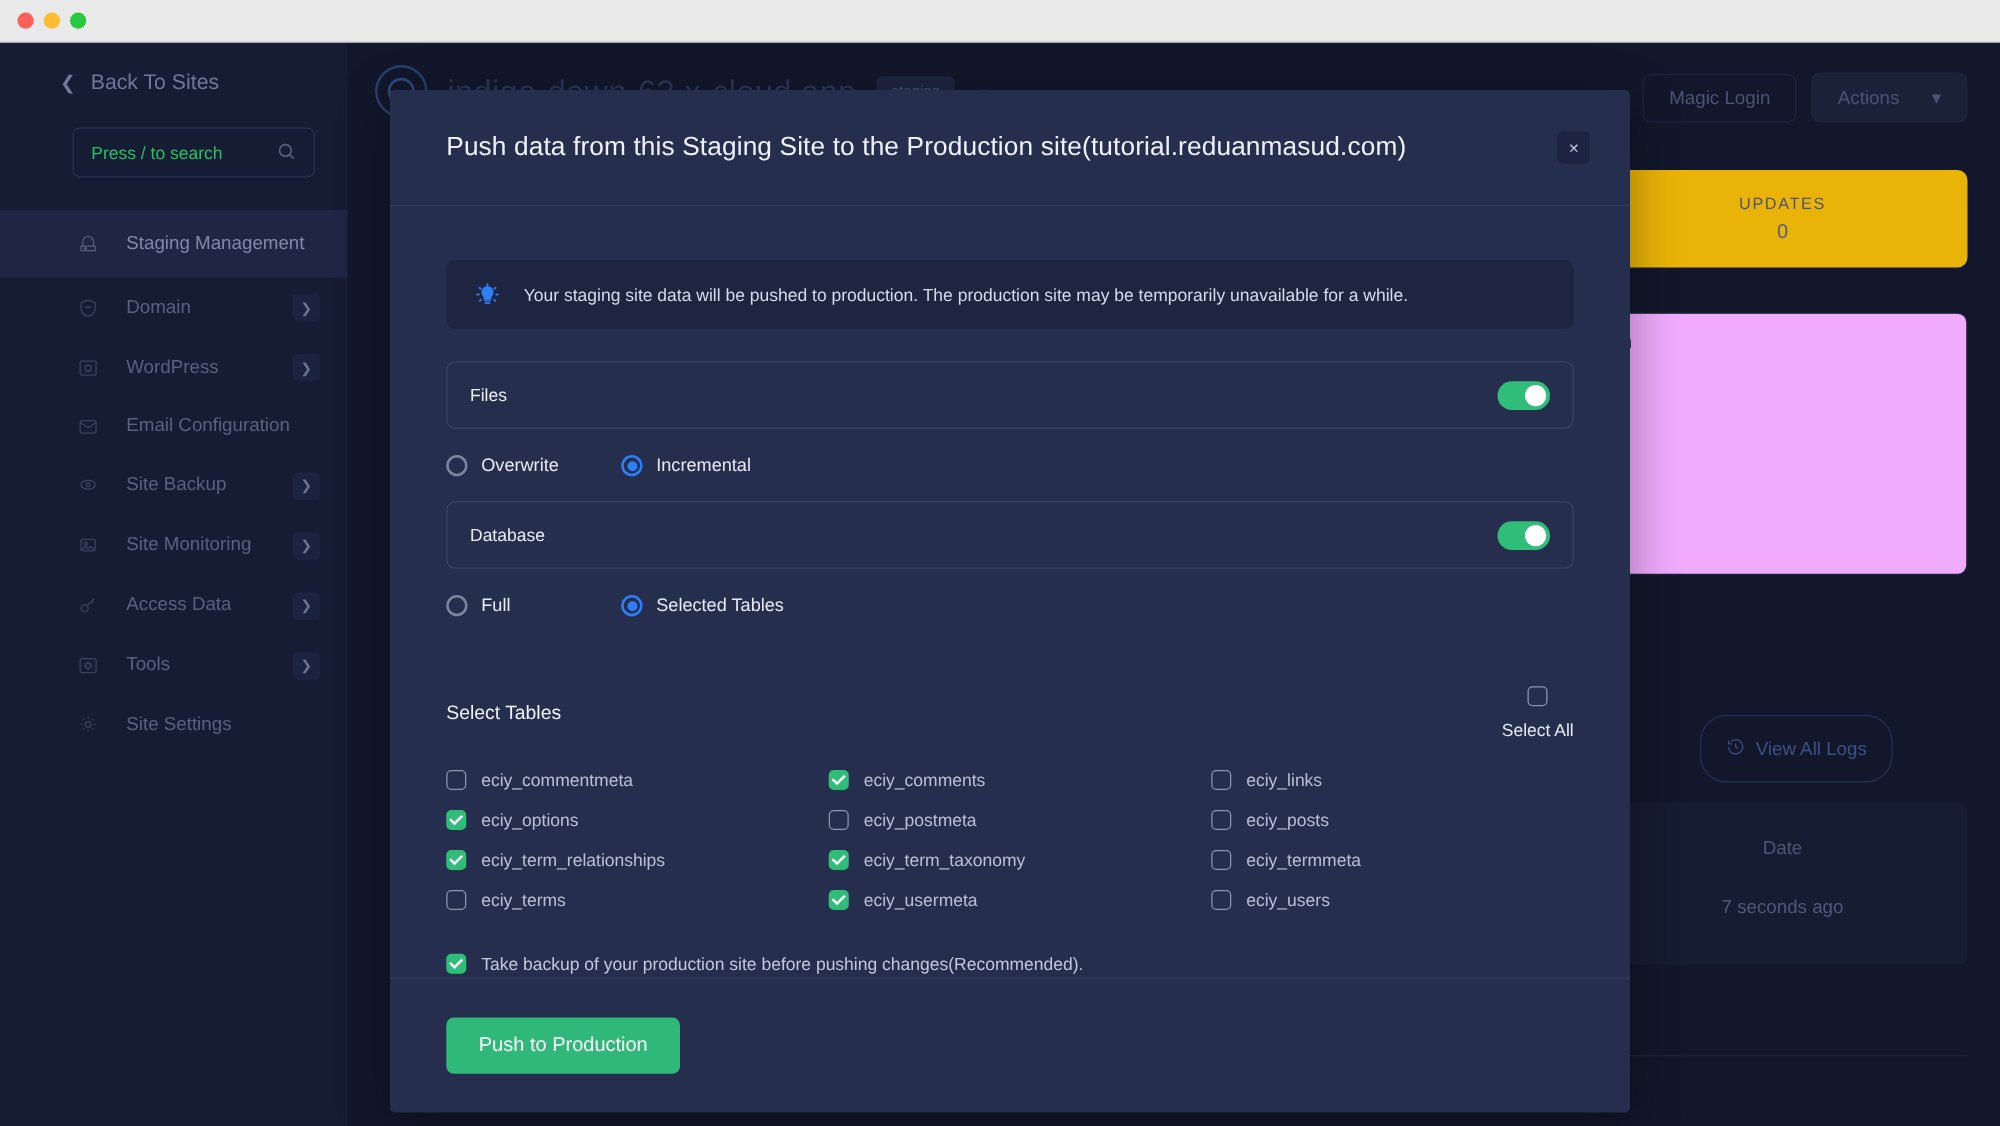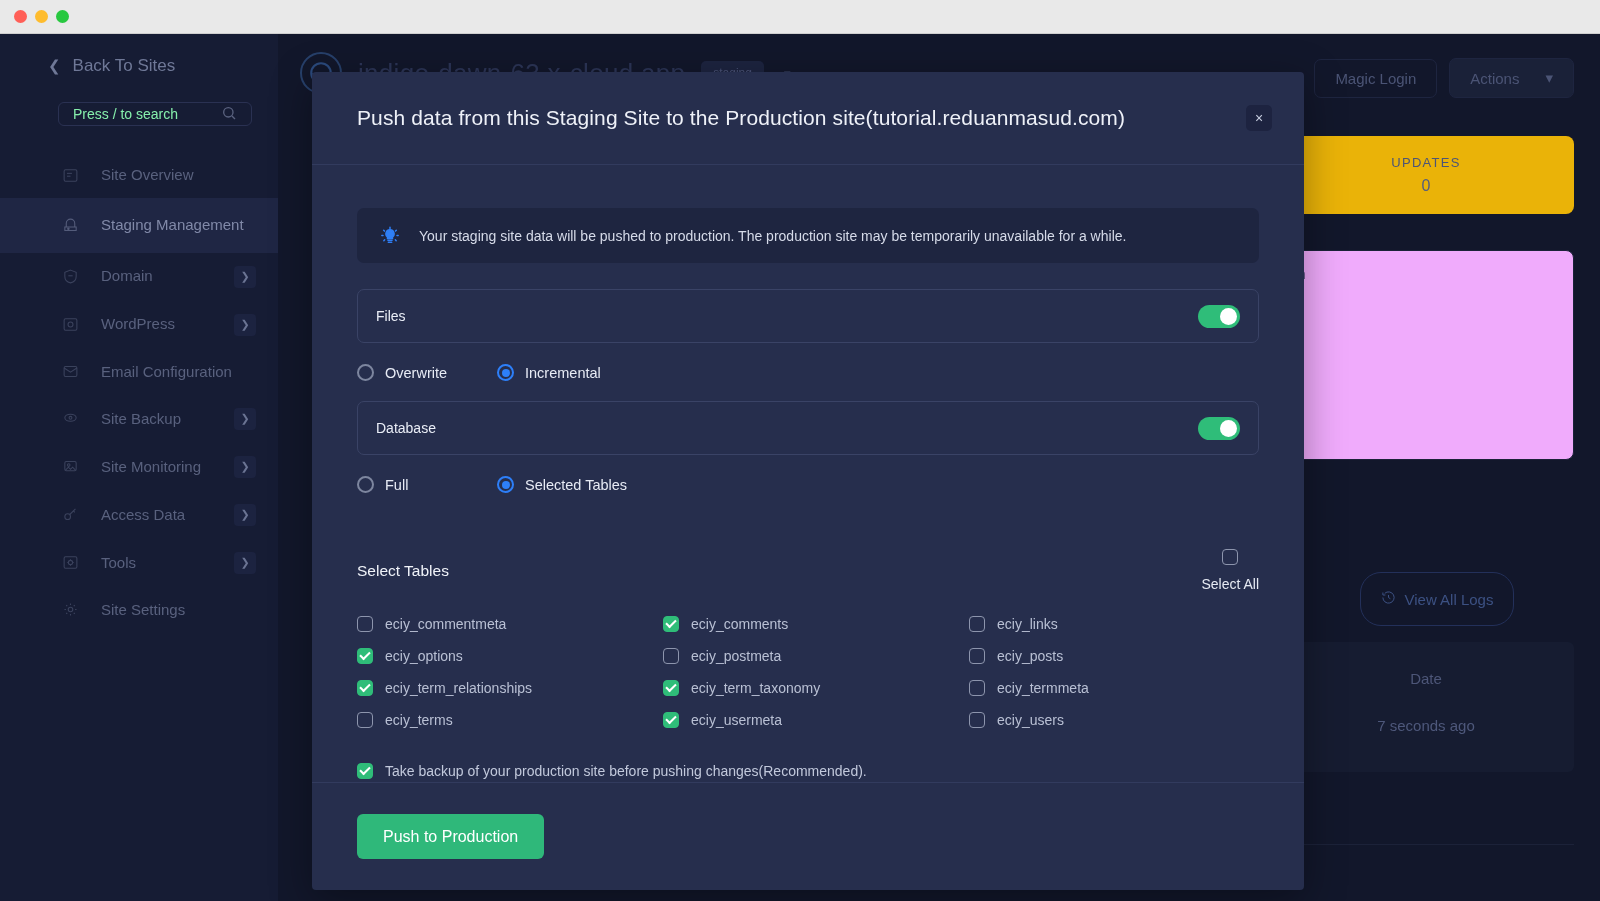--- a/index.html
+++ b/index.html
@@ -55,28 +55,28 @@
     padding: 22px 0 0 48px;
     color: #6f7897;
     font-size: 17px;
   }
   .chev-left {
     font-size: 15px;
     color: #6f7897;
   }
   .search-box {
     margin: 26px 26px 0 58px;
-    height: 24px;
+    height: 40px;
     border: 1px solid #2a3152;
     border-radius: 6px;
     display: flex;
     align-items: center;
     justify-content: space-between;
     padding: 0 14px;
-    color: #86efac;
+    color: #22c55e;
     font-size: 14px;
   }
   .nav { margin-top: 26px; }
   .nav-item {
     display: flex;
     align-items: center;
     gap: 22px;
     padding: 13px 22px 13px 62px;
     color: #5d6party;
     color: #5d6party;
@@ -355,30 +355,20 @@
       <span>Press / to search</span>
       <span>
         <svg width="16" height="16" viewBox="0 0 24 24" fill="none" stroke="#5a627f" stroke-width="2">
           <circle cx="11" cy="11" r="7"></circle>
             <line x1="16.5" y1="16.5" x2="21" y2="21"></line>
         </svg>
       </span>
     </div>
 
     <div class="nav">
-      <div class="nav-item">
-        <span class="nav-ico">
-          <svg viewBox="0 0 24 24">
-              <rect x="3" y="4" width="18" height="16" rx="2"></rect>
-              <line x1="7" y1="9" x2="14" y2="9"></line>
-              <line x1="7" y1="13" x2="12" y2="13"></line>
-            </svg>
-        </span>
-        <span class="nav-label">Site Overview</span>
-      </div>
 
       <div class="nav-item active two-line">
         <span class="nav-ico">
           <svg viewBox="0 0 24 24">
               <path d="M4 14h16v5H4z"></path>
               <path d="M6 14V9a6 6 0 0 1 12 0v5"></path>
               <circle cx="9" cy="16.5" r="1"></circle>
             </svg>
         </span>
         <span class="nav-label">Staging Management</span>

